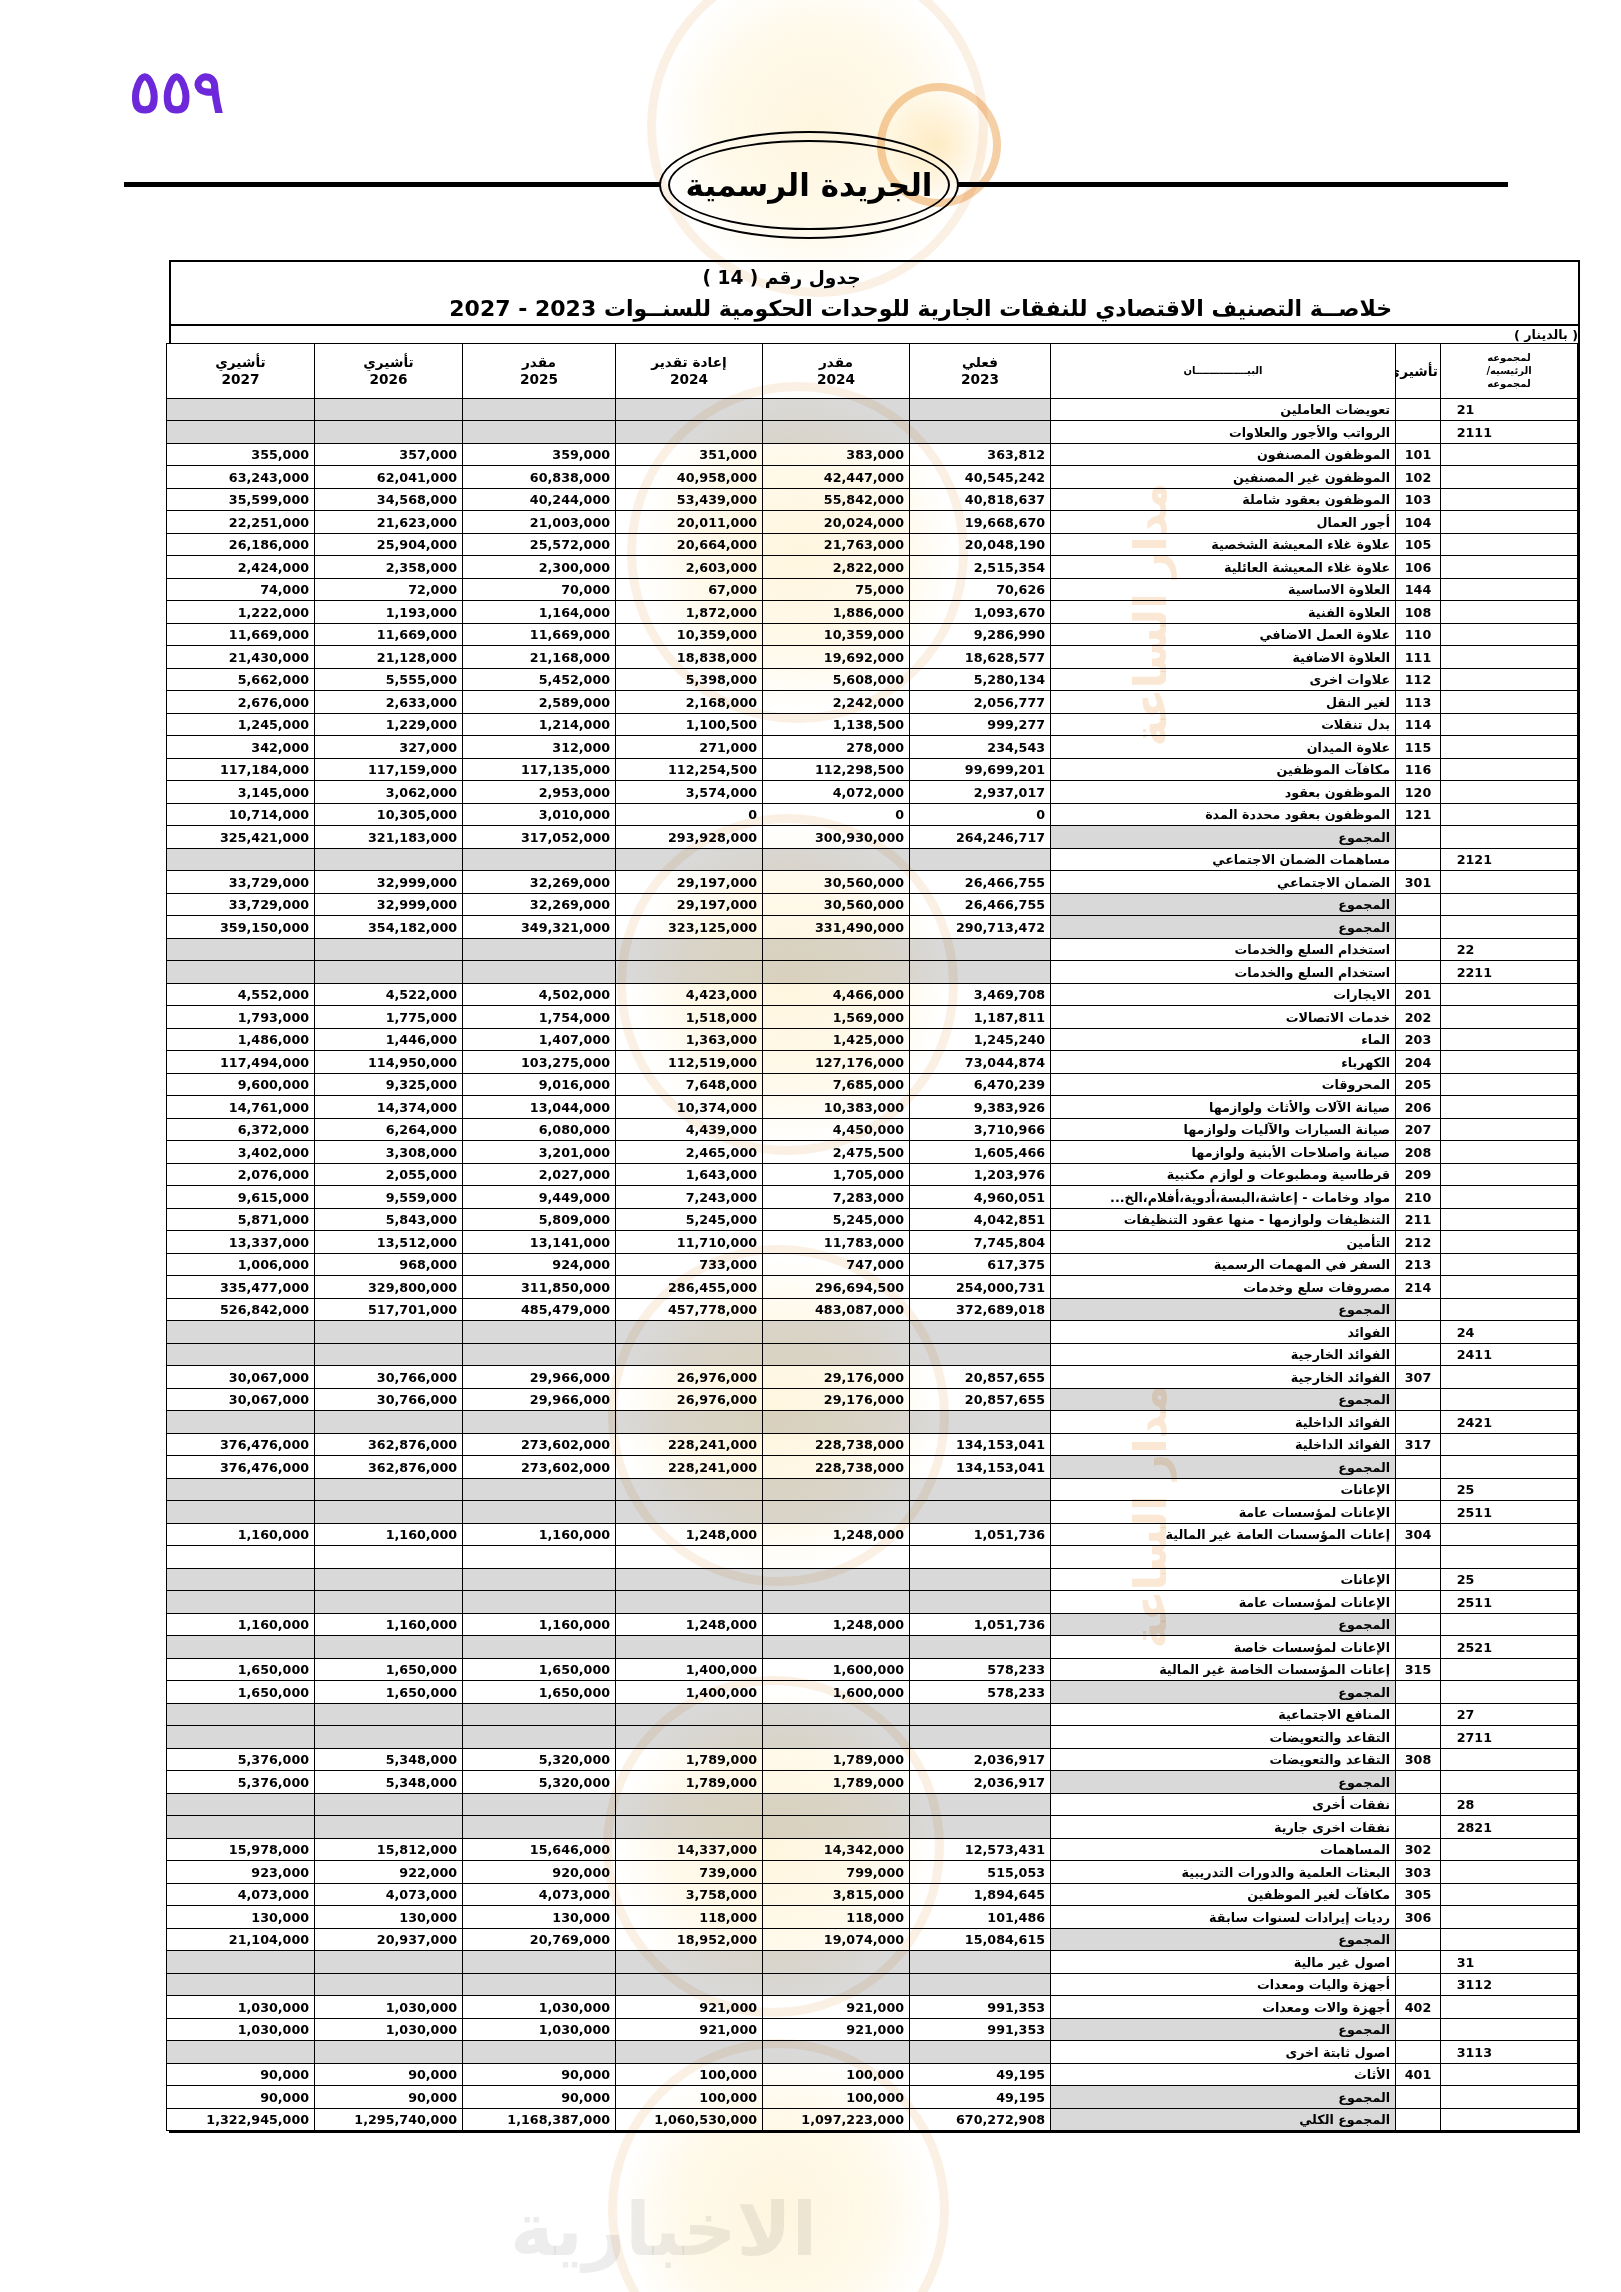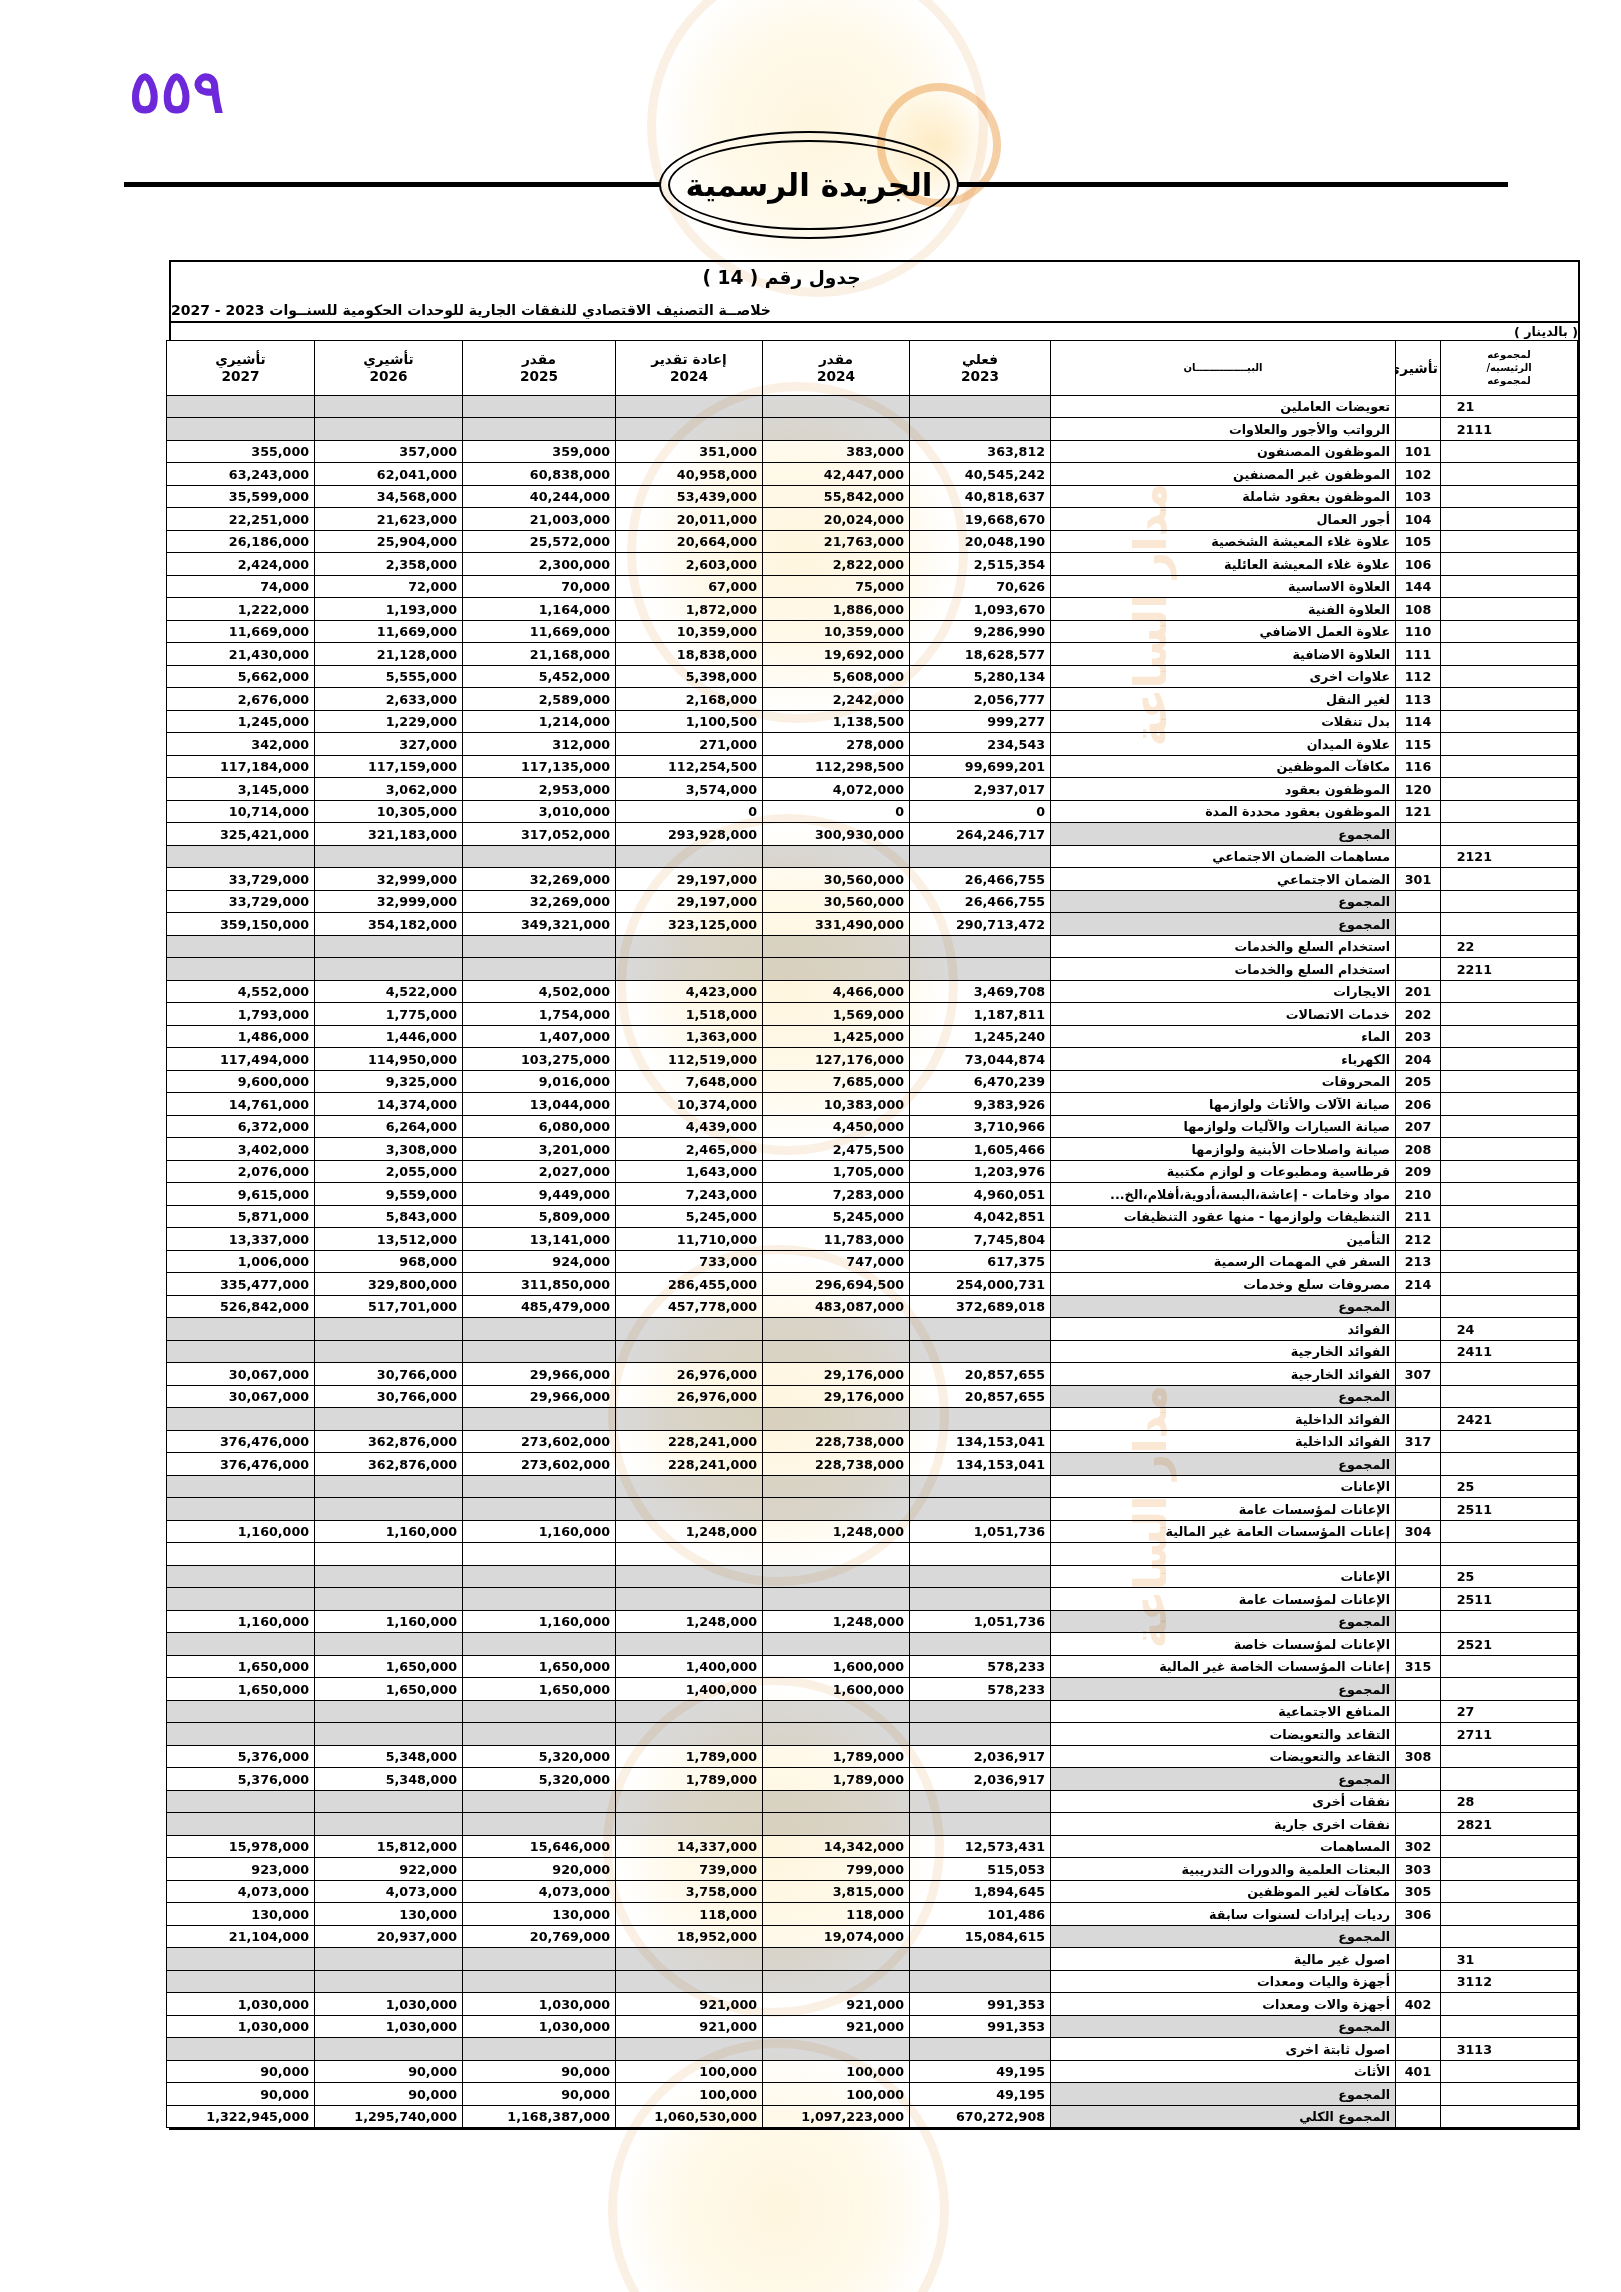--- a/index.html
+++ b/index.html
@@ -42,21 +42,21 @@
   .wm-text-gray{
     color:rgba(110,110,110,.12);font-size:74px;font-weight:bold;white-space:nowrap;
   }
   
   .table-wrap{
     position:absolute;left:169px;top:260px;width:1411px;border:2px solid #000;
     background:#fff;z-index:1;box-sizing:border-box;
   }
   .titles{border-bottom:2px solid #000;padding:4.9px 0 2.9px;}
   .t1{font-size:18.6px;font-weight:bold;text-align:center;margin-left:0;margin-right:186px;}
-  .t2{font-size:14px;font-weight:bold;text-align:left;margin-top:14px;margin-right:186px;}
+  .t2{font-size:22px;font-weight:bold;text-align:right;margin-top:8px;margin-right:186px;}
   .dinar{font-size:12.7px;font-weight:bold;text-align:right;padding:1px 0 1px 11.8px;}
   table{border-collapse:collapse;table-layout:fixed;width:100%;}
   th,td{border:1px solid #000;overflow:hidden;box-sizing:border-box;}
   th{
     height:55px;font-size:13.7px;font-weight:bold;text-align:center;
     vertical-align:middle;line-height:1.2;padding:2px;background:#fff;
   }
   th.group-h{font-size:10px;white-space:pre-line;line-height:1.3;}
   th.desc-h{font-size:10px;}
   td{
@@ -76,20 +76,21 @@
 
   <div class="wm wm-ring" style="left:647px;top:-44px;"></div>
   <div class="wm wm-logo" style="left:877px;top:83px;"></div>
   <div class="wm wm-ring" style="left:627px;top:382px;"></div>
   <div class="wm wm-ring" style="left:617px;top:814px;"></div>
   <div class="wm wm-ring" style="left:608px;top:1245px;"></div>
   <div class="wm wm-ring" style="left:603px;top:1676px;"></div>
   <div class="wm wm-ring" style="left:608px;top:2039px;"></div>
   <div class="wm wm-text" style="left:1019px;top:588px;">مدار الساعة</div>
   <div class="wm wm-text" style="left:1019px;top:1490px;">مدار الساعة</div>
+  <div class="wm wm-text-gray" style="left:510px;top:2186px;">الاخبارية</div>
 
   <div class="page-num">٥٥٩</div>
   <div class="head-rule"></div>
   <div class="oval-outer">
     <div class="oval-inner">الجريدة الرسمية</div>
   </div>
 
   <div class="table-wrap">
     <div class="titles">
       <div class="t1">جدول رقم ( 14 )</div>

